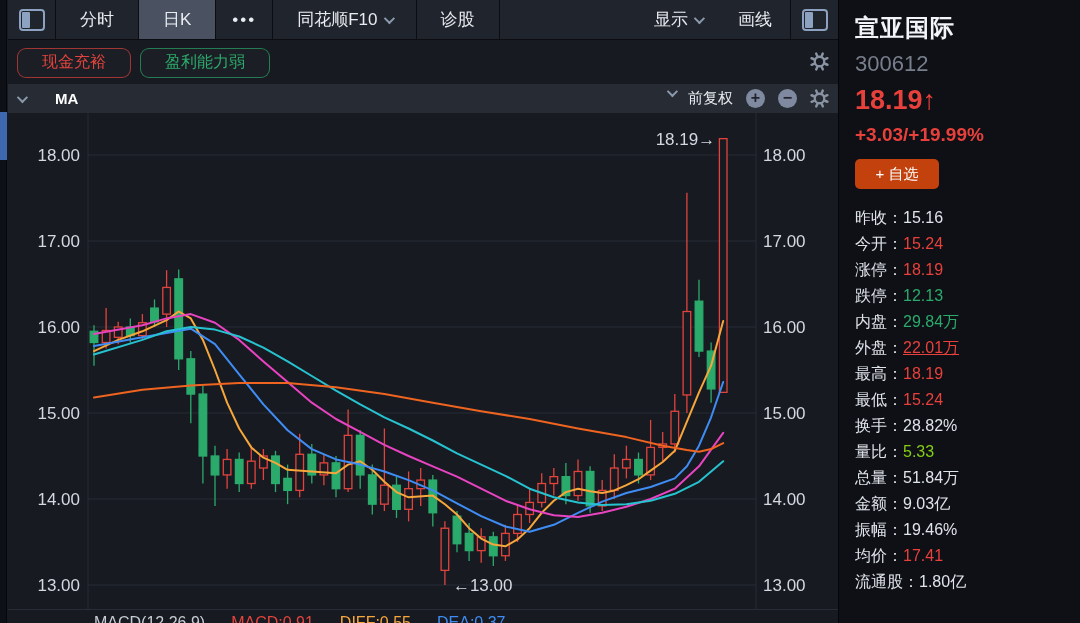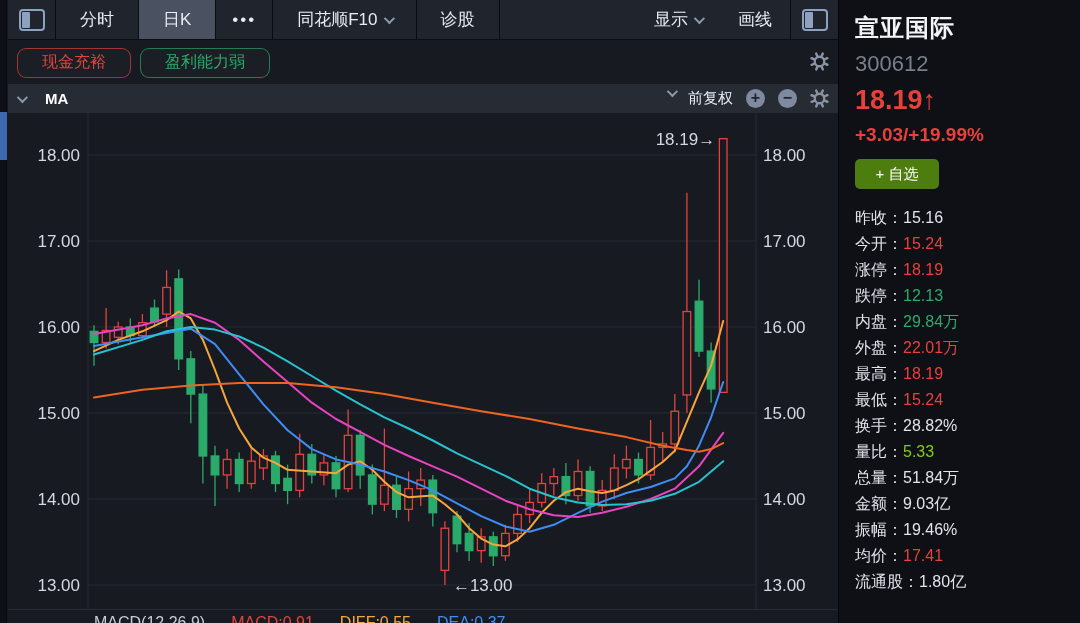--- a/index.html
+++ b/index.html
@@ -25,41 +25,41 @@
   .tb-spacer { flex:1; }
   .tb-right { display:flex; align-items:center; }
   .chev { width:8px; height:8px; border-right:2px solid #8b99ad; border-bottom:2px solid #8b99ad; transform:rotate(45deg) translateY(-2px); display:inline-block; }
 
   
   .tags-row { position:absolute; left:0; top:41px; width:830px; height:43px; background:#171a21; display:flex; align-items:center; padding-left:9px; gap:9px; }
   .tag-pill { font-size:16px; padding:3px 24px 4px; border-radius:9px; border:1px solid; background:rgba(255,255,255,0.02); cursor:pointer; }
   .tags-gear { position:absolute; right:9px; top:11px; cursor:pointer; }
 
   
-  .ma-bar { position:absolute; left:0; top:84px; width:830px; height:29px; background:#262b34; display:flex; align-items:center; font-size:15px; color:#e8ebf0; padding:0 9px; gap:20px; }
+  .ma-bar { position:absolute; left:0; top:84px; width:830px; height:29px; background:#262b34; display:flex; align-items:center; font-size:15px; color:#e8ebf0; padding:0 9px; gap:30px; }
   .ma-title { font-weight:bold; color:#ffffff; }
   .ma-items { display:flex; gap:13px; }
   .ma-right { margin-left:auto; display:flex; align-items:flex-start; gap:13px; }
   .circle-btn { width:19px; height:19px; border-radius:50%; background:#7f8aa0; color:#20242c; font-size:16px; font-weight:bold; line-height:18px; text-align:center; cursor:pointer; }
 
   
   .chart-wrap { position:absolute; left:0; top:113px; width:830px; height:496px; }
   svg text { font-family:"Liberation Sans","DejaVu Sans",sans-serif; }
 
   
   .macd-strip { position:absolute; left:0; top:609px; width:830px; height:14px; border-top:1px solid #272c36; overflow:hidden; background:#171a21; }
   .macd-inner { display:flex; gap:26px; padding-left:86px; font-size:16px; line-height:26px; white-space:nowrap; }
 
   
   .side { position:absolute; left:838px; top:0; width:290px; height:623px; background:#0e1015; border-left:1px solid #04060a; padding:12px 14px 0 16px; }
   .side .name { font-size:24px; font-weight:bold; color:#f2f4f8; letter-spacing:1px; }
   .side .code { font-size:22px; color:#787f8c; margin-top:7px; }
   .side .price { font-size:27px; font-weight:bold; color:#e8413c; margin-top:8px; }
   .side .change { font-size:19px; font-weight:bold; color:#e8413c; margin-top:8px; }
-  .watch-btn { margin-top:13px; width:84px; height:30px; background:#4d7c0f; color:#fff; font-size:15px; border:none; border-radius:5px; cursor:pointer; font-family:inherit; }
+  .watch-btn { margin-top:13px; width:84px; height:30px; background:#c2410c; color:#fff; font-size:15px; border:none; border-radius:5px; cursor:pointer; font-family:inherit; }
   .stats { margin-top:16px; }
   .stat-row { display:flex; font-size:16px; height:26px; line-height:26px; }
   .stat-row .lbl { color:#dfe3ea; }
   .gear-svg { display:block; }
 </style>
 </head>
 <body>
 
 <div id="app">
 
@@ -335,21 +335,21 @@
         <div class="stat-row">
           <span class="lbl">跌停：</span>
           <span style="color: rgb(43, 171, 107);">12.13</span>
         </div>
         <div class="stat-row">
           <span class="lbl">内盘：</span>
           <span style="color: rgb(43, 171, 107);">29.84万</span>
         </div>
         <div class="stat-row">
           <span class="lbl">外盘：</span>
-          <span style="color: rgb(232, 65, 60);">22.01万</span>
+          <span style="color: rgb(232, 65, 60); text-decoration: underline;">22.01万</span>
         </div>
         <div class="stat-row">
           <span class="lbl">最高：</span>
           <span style="color: rgb(232, 65, 60);">18.19</span>
         </div>
         <div class="stat-row">
           <span class="lbl">最低：</span>
           <span style="color: rgb(232, 65, 60);">15.24</span>
         </div>
         <div class="stat-row">

